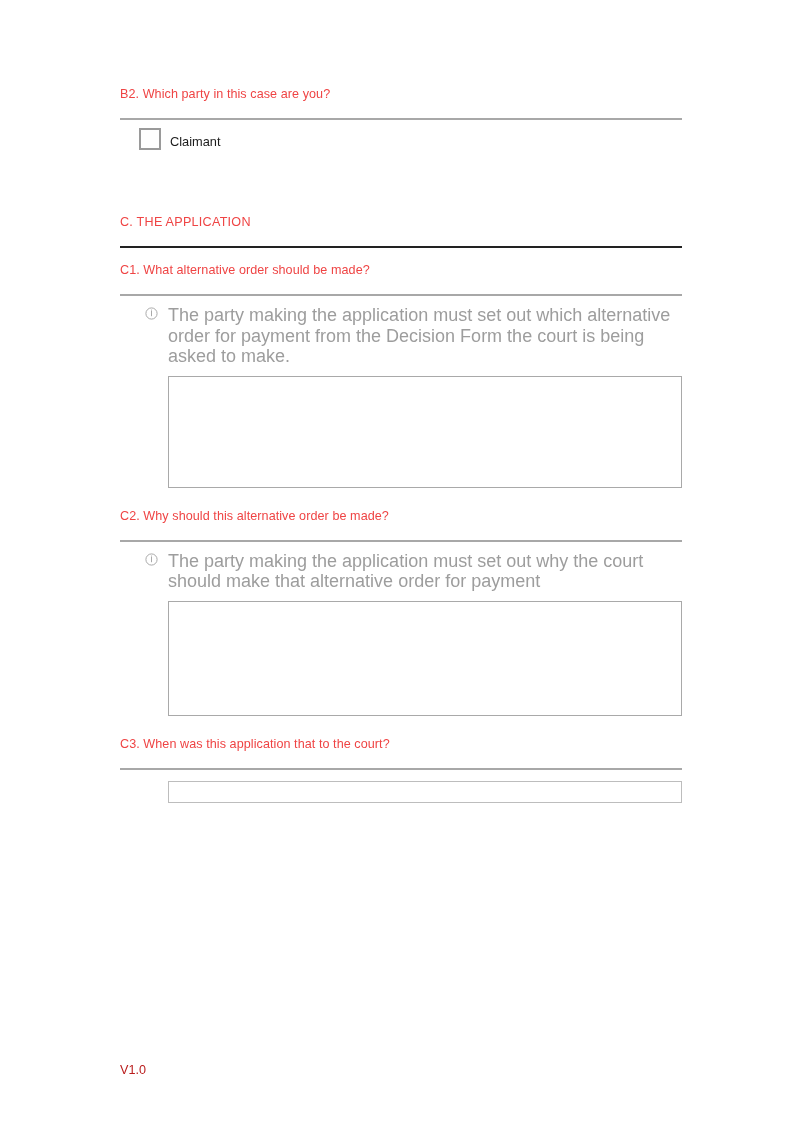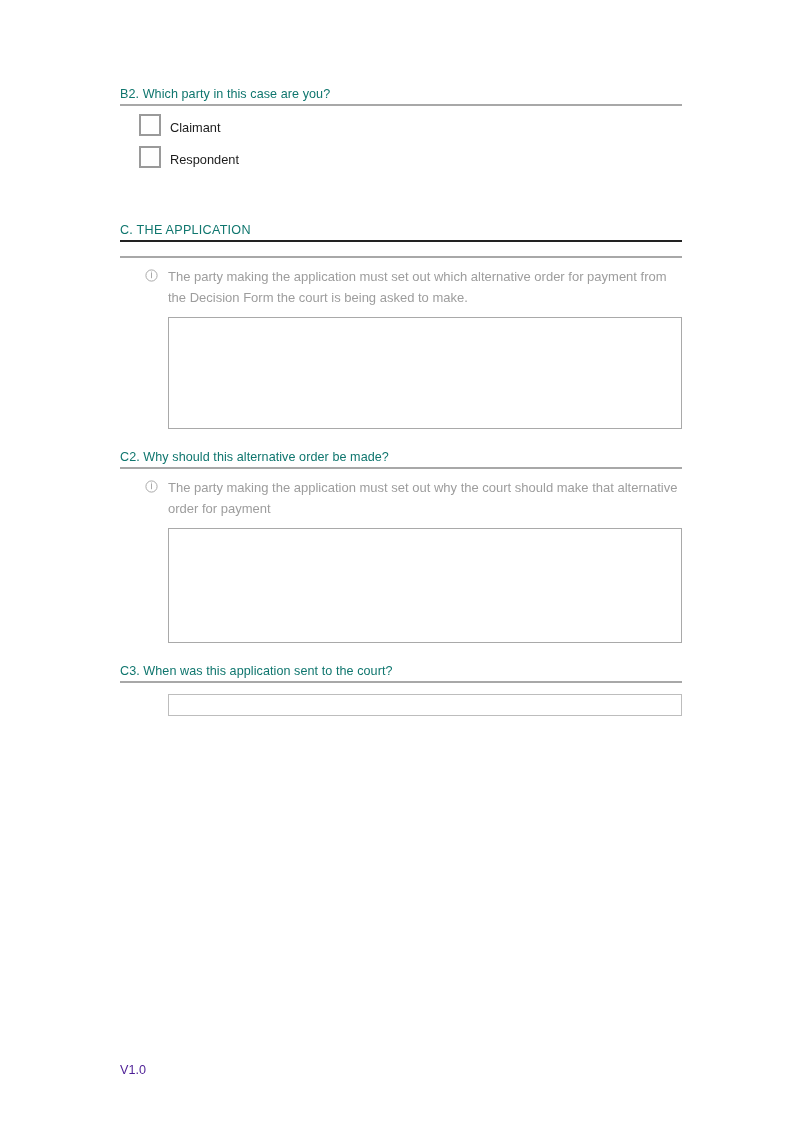--- a/index.html
+++ b/index.html
@@ -32,23 +32,23 @@
     position: absolute;
     left: 120px;
     top: 86px;
     width: 562px;
   }
 
   
   .question {
     font-size: 12.6px;
     line-height: 16px;
-    color: #0f766e;
+    color: #ef4444;
     letter-spacing: 0.005em;
-    padding-bottom: 2px;
+    padding-bottom: 16px;
   }
   .question.bold {
     font-weight: normal;
     font-size: 12.6px;
     letter-spacing: 0.02em;
   }
 
   .rule {
     width: 562px;
     height: 2px;
@@ -91,21 +91,21 @@
   }
   .hint-icon {
     flex: 0 0 auto;
     width: 13px;
     height: 13px;
     margin-top: 2px;
     margin-right: 10px;
   }
   .hint-icon svg { display: block; }
   .hint-text {
-    font-size: 13px;
+    font-size: 18px;
     line-height: 20.5px;
     color: #9d9d9d;
     max-width: 520px;
   }
 
   
   .answer-box {
     border: 1px solid #a9a9a9;
     background: #ffffff;
     box-sizing: border-box;
@@ -115,21 +115,21 @@
     border: 1px solid #bdbdbd;
   }
 
   
   .footer {
     position: absolute;
     left: 120px;
     top: 1062px;
     font-size: 12.6px;
     line-height: 16px;
-    color: #4c1d95;
+    color: #b91c1c;
   }
 
   .spacer-b-to-c { height: 54px; }
 </style>
 </head>
 <body>
 
 <div class="page">
 
   <div class="content">
@@ -140,36 +140,33 @@
 
       <div style="height:8px"></div>
 
       <div class="checkbox-row">
         <div class="checkbox"></div>
         <div class="checkbox-label">Claimant</div>
       </div>
 
       <div style="height:10px"></div>
 
-      <div class="checkbox-row">
-        <div class="checkbox"></div>
-        <div class="checkbox-label">Respondent</div>
-      </div>
     </div>
 
     <div class="spacer-b-to-c"></div>
 
     <div>
       <div class="question bold">C. THE APPLICATION</div>
       <div class="rule dark"></div>
     </div>
 
     <div style="height:14px"></div>
 
     <div>
+      <div class="question">C1. What alternative order should be made?</div>
       <div class="rule"></div>
 
       <div class="hint">
         <span class="hint-icon">
           <svg width="13" height="13" viewBox="0 0 13 13">
             <circle cx="6.5" cy="6.5" r="5.6" fill="none" stroke="#a9a9a9" stroke-width="1"></circle>
             <rect x="6" y="4" width="1" height="5.2" fill="#a9a9a9"></rect>
             <rect x="6" y="2.6" width="1" height="1" fill="#a9a9a9"></rect>
           </svg>
         </span>
@@ -199,21 +196,21 @@
       </div>
 
       <div style="height:9px"></div>
 
       <div class="answer-box" style="width:514px;height:115px;"></div>
     </div>
 
     <div style="height:20px"></div>
 
     <div>
-      <div class="question">C3. When was this application sent to the court?</div>
+      <div class="question">C3. When was this application that to the court?</div>
       <div class="rule"></div>
 
 
       <div style="height:11px"></div>
 
       <div class="answer-box thin" style="width:514px;height:22px;"></div>
     </div>
 
   </div>
 

